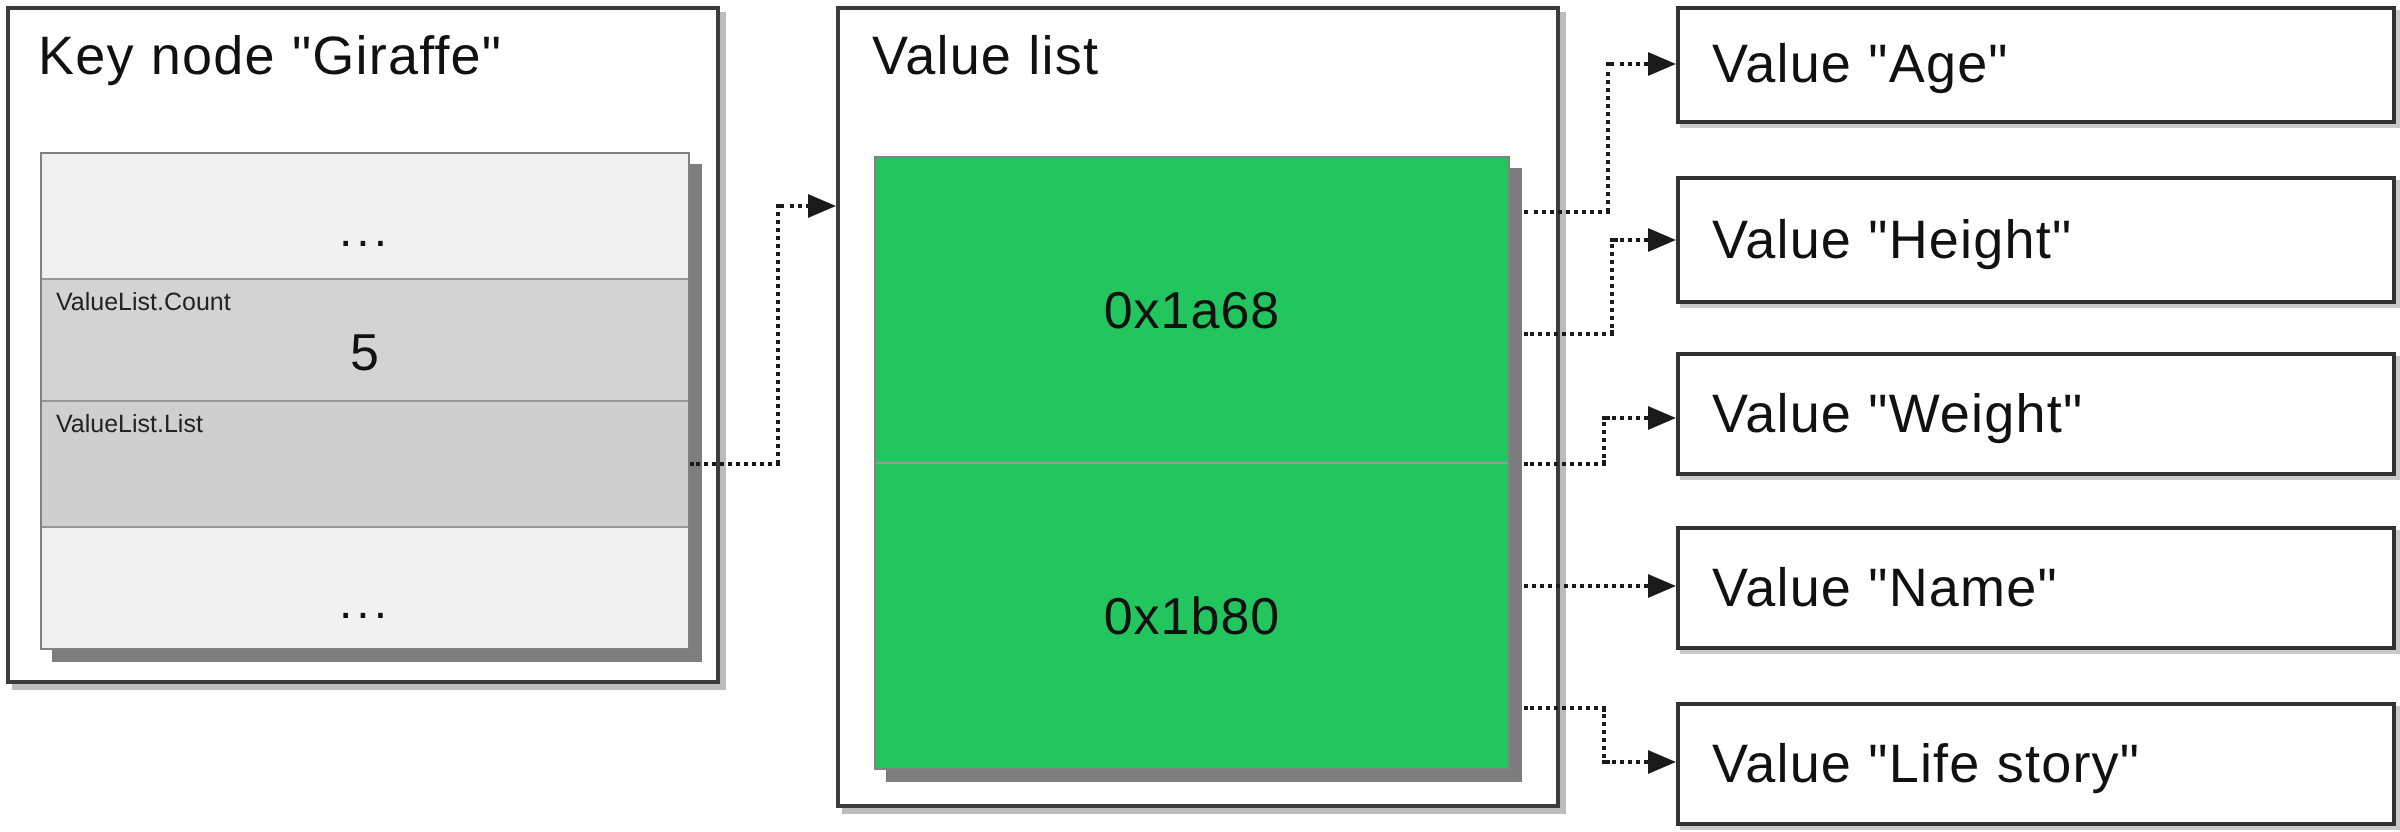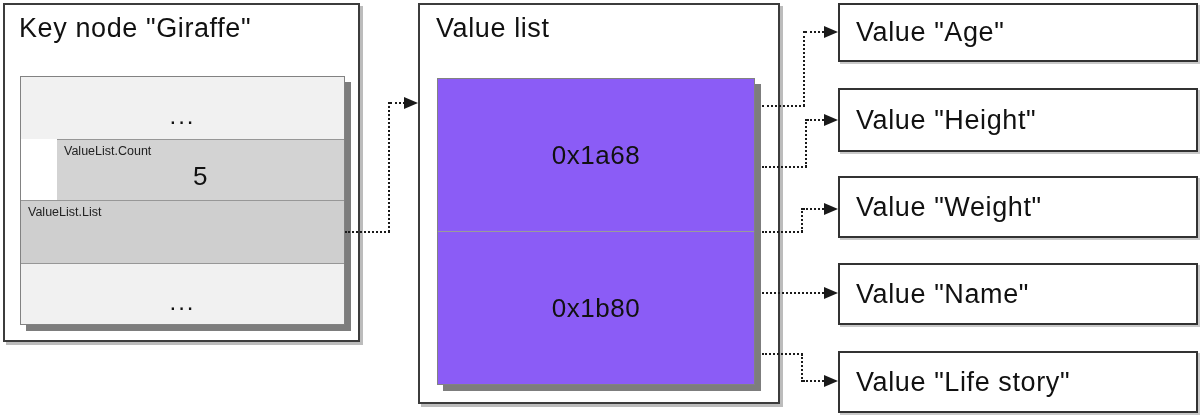--- a/index.html
+++ b/index.html
@@ -52,21 +52,21 @@
     font-size:12.5px;
     color:#222;
   }
   .cell-value{font-size:26px;letter-spacing:0.5px;}
   .cell-value.pushed{padding-top:14px;}
   .ellipsis-cell{font-size:24px;letter-spacing:2px;padding-top:16px;}
   
   .vrow{
     position:relative;
     flex:1;
-    background:#8b5cf6;
+    background:#22c55e;
     display:flex;
     align-items:center;
     justify-content:center;
     font-size:26px;
     letter-spacing:0.5px;
     box-sizing:border-box;
   }
   .vrow + .vrow{border-top:1px solid #9a9a9a;}
   
   .vnode{
@@ -97,21 +97,21 @@
 <body>
 
 <div id="canvas">
 
   <div class="obox" style="left:3px;top:3px;width:357px;height:339px;">
     <div class="obox-title">Key node "Giraffe"</div>
     <div class="itable" style="left:15px;top:71px;width:325px;height:249px;">
       <div class="irow row-light" style="height:62px;">
         <span class="ellipsis-cell">...</span>
       </div>
-      <div class="irow row-gray" style="height:62px;margin-left:36px;">
+      <div class="irow row-gray" style="height:62px;">
         <span class="row-label">ValueList.Count</span>
         <span class="cell-value pushed">5</span>
       </div>
       <div class="irow row-gray2" style="height:63px;">
         <span class="row-label">ValueList.List</span>
       </div>
       <div class="irow row-light" style="height:62px;">
         <span class="ellipsis-cell">...</span>
       </div>
     </div>

